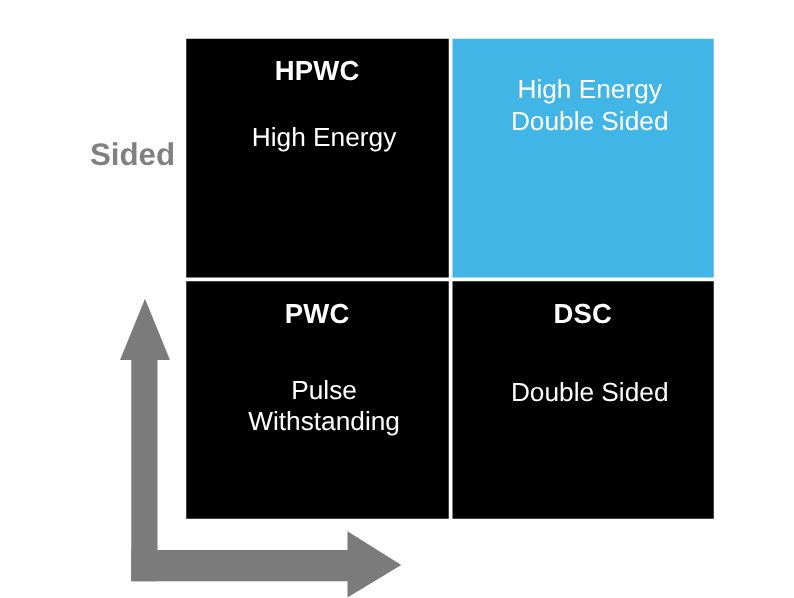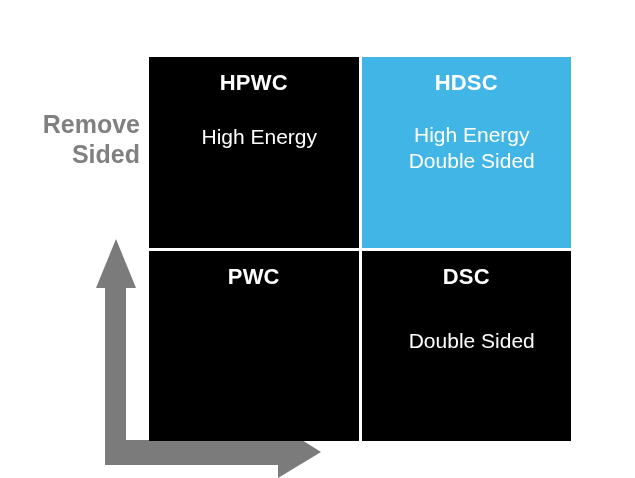--- a/index.html
+++ b/index.html
@@ -20,21 +20,21 @@
     position: absolute;
     left: 0; top: 0;
     width: 635px;
     height: 478px;
   }
 
   
   .matrix {
     position: absolute;
     left: 149px;
-    top: 57px;
+    top: 31px;
     width: 422px;
     height: 384px;
     display: grid;
     grid-template-columns: 1fr 1fr;
     grid-template-rows: 1fr 1fr;
     gap: 3px;
     background: #ffffff;
   }
 
   .quad {
@@ -119,44 +119,46 @@
 <div id="stage">
 
   <svg class="axis-arrows" viewBox="0 0 635 478" width="635" height="478" aria-hidden="true">
 
     <polygon fill="#7b7b7b" points="116,239 136,288 126,288 126,465 105,465 105,288 96,288"></polygon>
 
     <polygon fill="#7b7b7b" points="105,440 278,440 278,425 321,452 278,478 278,465 105,465"></polygon>
   </svg>
 
   <div class="axis-label vertical-label">
-    <span class="ln">Remove</span>
     <span class="ln">Sided</span>
   </div>
 
 
   <div class="matrix">
 
     <div class="quad dark q-hpwc">
       <div class="quad-title">HPWC</div>
       <div class="quad-body">
         <span class="ln">High Energy</span>
       </div>
     </div>
 
     <div class="quad accent q-hdsc">
-      <div class="quad-title">HDSC</div>
       <div class="quad-body">
         <span class="ln">High Energy</span>
         <span class="ln">Double Sided</span>
       </div>
     </div>
 
     <div class="quad dark q-pwc">
       <div class="quad-title">PWC</div>
+      <div class="quad-body">
+        <span class="ln">Pulse</span>
+        <span class="ln">Withstanding</span>
+      </div>
     </div>
 
     <div class="quad dark q-dsc">
       <div class="quad-title">DSC</div>
       <div class="quad-body">
         <span class="ln">Double Sided</span>
       </div>
     </div>
 
   </div>

